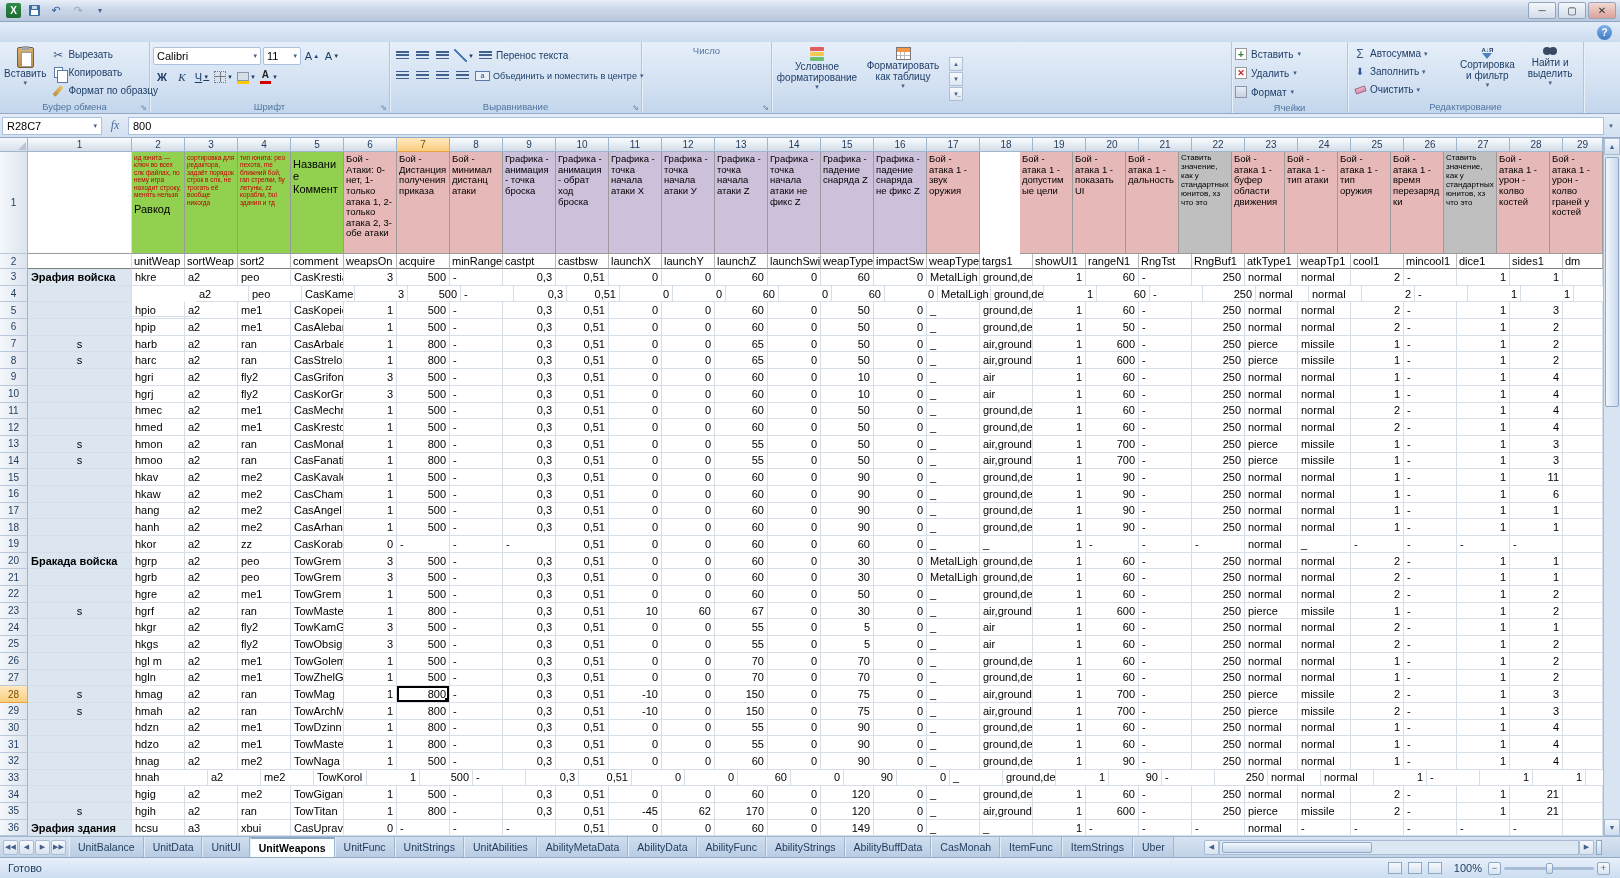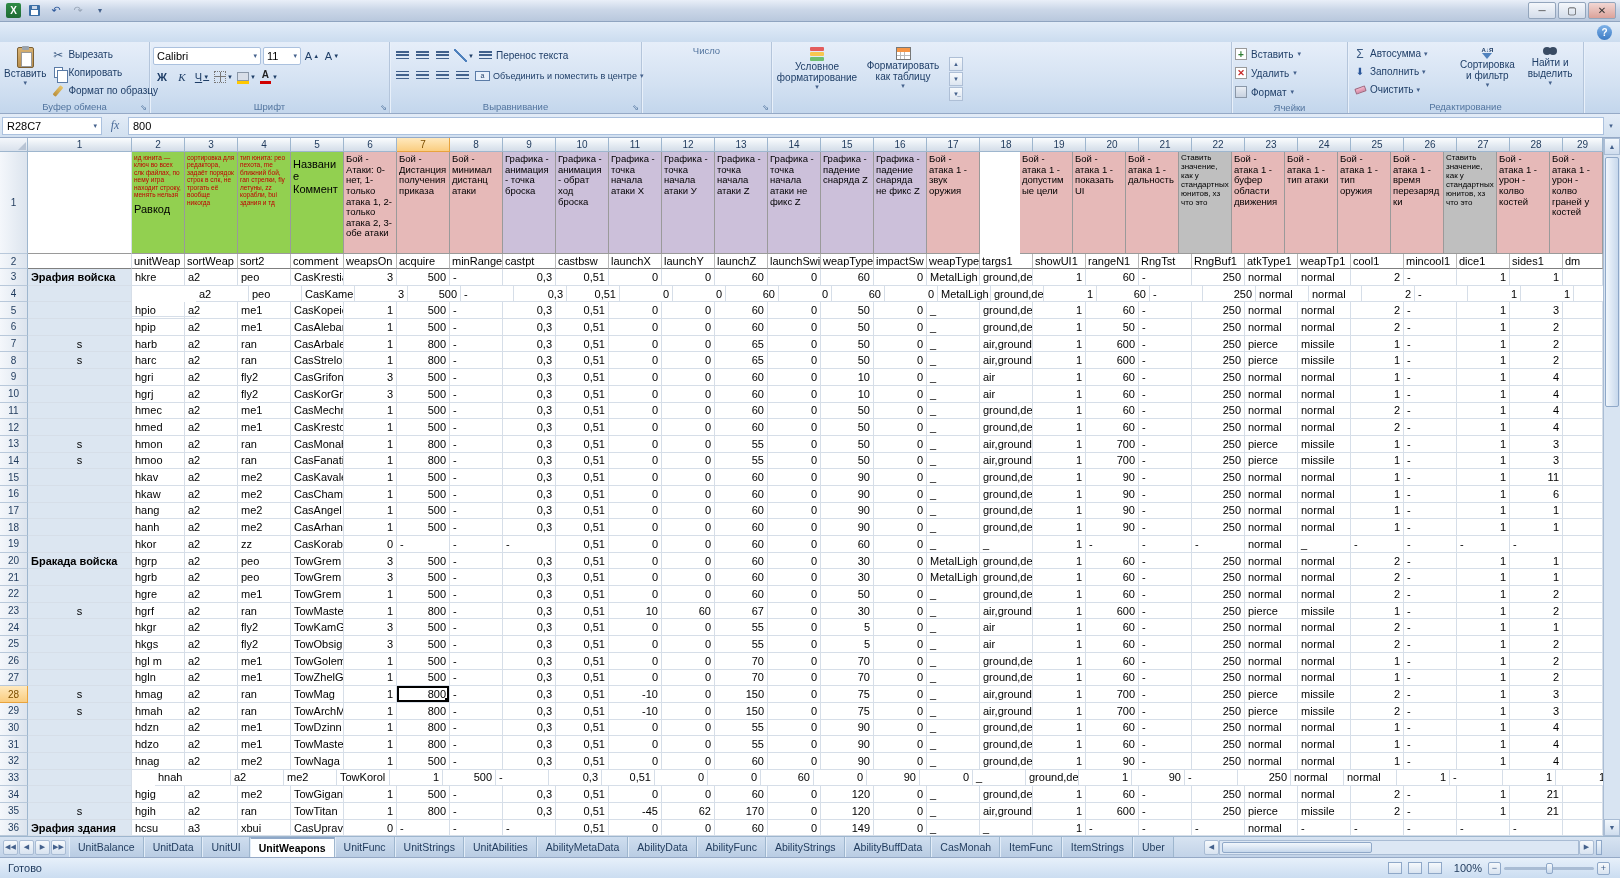--- a/index.html
+++ b/index.html
@@ -1513,21 +1513,21 @@
       <div class="g-cell" style="width: 53px;">normal</div>
       <div class="g-cell num" style="width: 53px;">1</div>
       <div class="g-cell" style="width: 53px;">-</div>
       <div class="g-cell num" style="width: 53px;">1</div>
       <div class="g-cell num" style="width: 53px;">4</div>
       <div class="g-cell" style="width: 40px;"></div>
     </div>
     <div class="g-row data">
       <div class="g-rowhdr">33</div>
       <div class="g-cell c1" style="width: 104px;"></div>
-      <div class="g-cell" style="width: 76px; margin-left: 23px;">hnah</div>
+      <div class="g-cell" style="width: 76px;">hnah</div>
       <div class="g-cell" style="width: 53px;">a2</div>
       <div class="g-cell" style="width: 53px;">me2</div>
       <div class="g-cell" style="width: 53px;">TowKorol</div>
       <div class="g-cell num" style="width: 53px;">1</div>
       <div class="g-cell num" style="width: 53px;">500</div>
       <div class="g-cell" style="width: 53px;">-</div>
       <div class="g-cell num" style="width: 53px;">0,3</div>
       <div class="g-cell num" style="width: 53px;">0,51</div>
       <div class="g-cell num" style="width: 53px;">0</div>
       <div class="g-cell num" style="width: 53px;">0</div>

